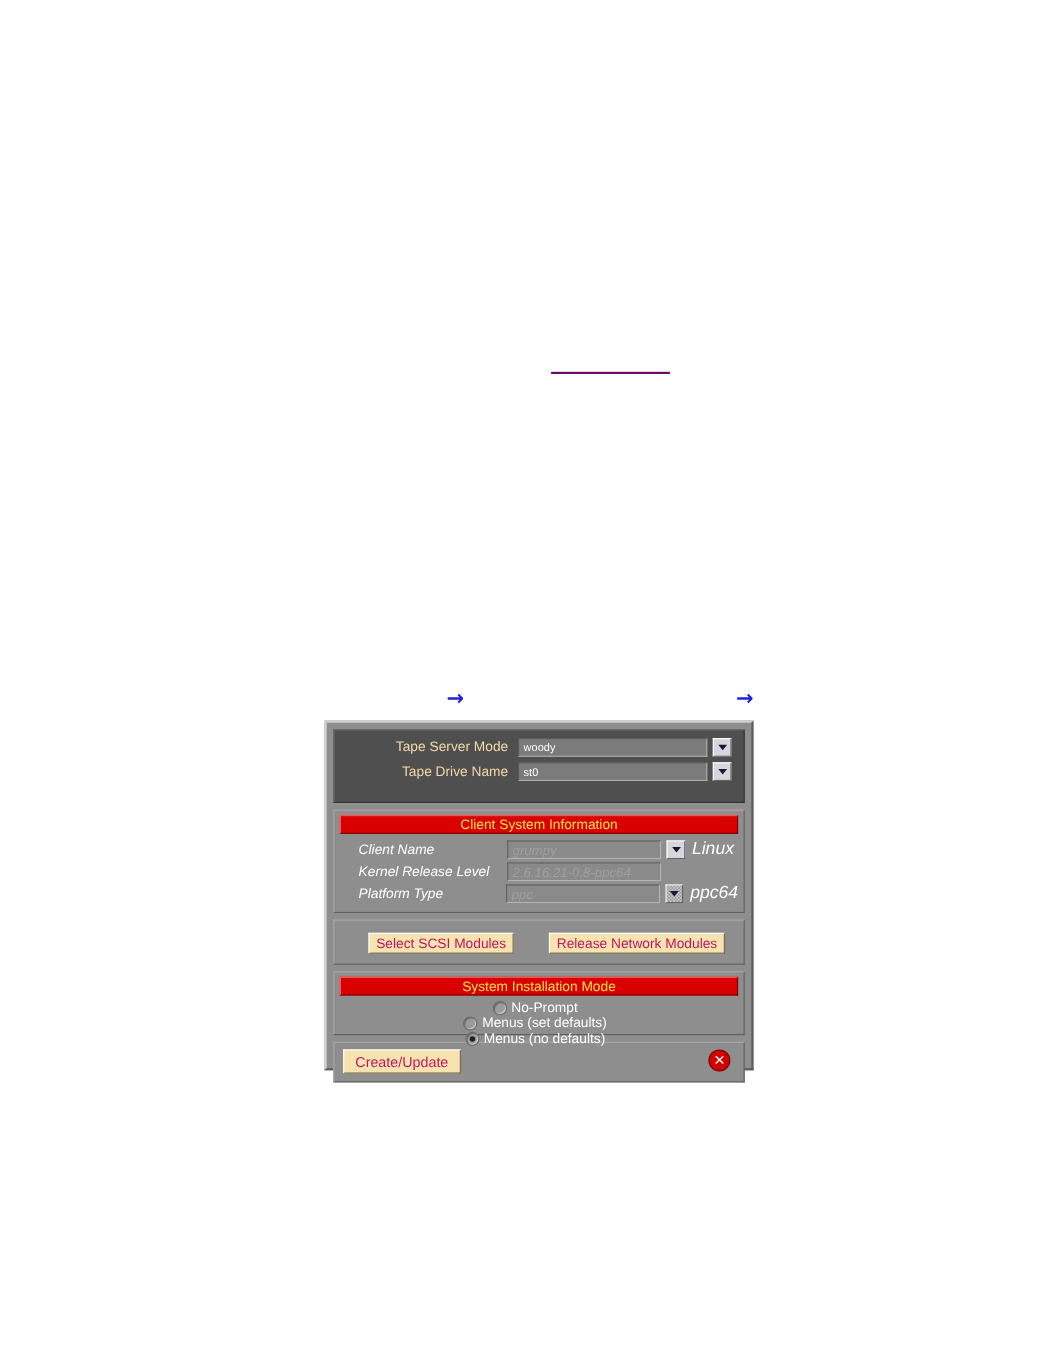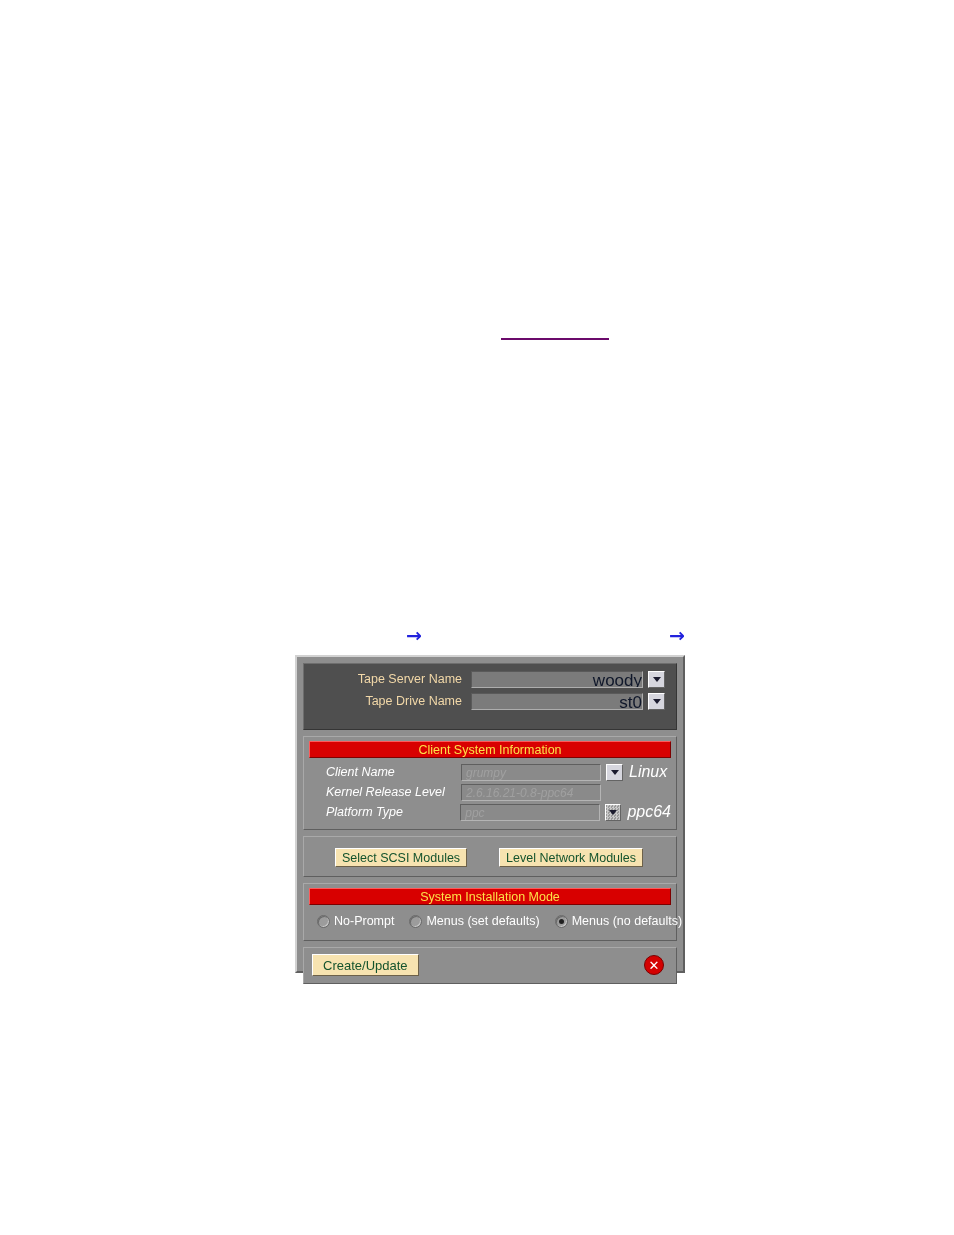--- a/index.html
+++ b/index.html
@@ -77,28 +77,27 @@
     white-space: nowrap;
   }
   .srv-field {
     width: 172px;
     height: 17px;
     background: #7b7b7b;
     border-top: 1px solid #5a5a5a;
     border-left: 1px solid #5a5a5a;
     border-right: 1px solid #adadad;
     border-bottom: 1px solid #adadad;
-    color: #0f172a;
-    font-size: 17px;
+    color: #ffffff;
+    font-size: 10px;
     line-height: 17px;
     padding-left: 4px;
     box-sizing: border-box;
     overflow: hidden;
     white-space: nowrap;
-    text-align: right;
   }
   .dropdown-btn {
     width: 17px;
     height: 17px;
     margin-left: 5px;
     background: #d6d6de;
     border-top: 1px solid #ffffff;
     border-left: 1px solid #ffffff;
     border-right: 1px solid #646464;
     border-bottom: 1px solid #646464;
@@ -184,41 +183,42 @@
 
   
   #module-buttons {
     display: flex;
     align-items: center;
     height: 24px;
     padding: 4px 0 2px 0;
   }
   .tan-button {
     background: #f7e3b0;
-    color: #14532d;
+    color: #be185d;
     font-size: 12.5px;
     height: 19px;
     line-height: 19px;
     padding: 0 6px;
     border-top: 1px solid #ffffff;
     border-left: 1px solid #ffffff;
     border-right: 1px solid #6d6149;
     border-bottom: 1px solid #6d6149;
     box-sizing: border-box;
     white-space: nowrap;
   }
   #btn-scsi-modules { margin-left: 26px; }
   #btn-network-modules { margin-left: 32px; }
 
   
   #install-mode-row {
     display: flex;
     align-items: center;
     height: 24px;
     padding: 4px 0 2px 8px;
+    flex-direction: column;
   }
   .radio-item {
     display: flex;
     align-items: center;
     margin-right: 15px;
     white-space: nowrap;
   }
   .radio-dot {
     width: 13px;
     height: 13px;
@@ -248,21 +248,20 @@
   #action-bar {
     margin-top: 6px;
     background: #8e8e8e;
     border-top: 1px solid #a9a9a9;
     border-left: 1px solid #a9a9a9;
     border-right: 1px solid #5f5f5f;
     border-bottom: 1px solid #5f5f5f;
     padding: 6px 8px 7px 8px;
     box-sizing: border-box;
     display: flex;
-    align-items: center;
     justify-content: space-between;
   }
   #btn-create-update {
     font-size: 13px;
     height: 22px;
     line-height: 22px;
     padding: 0 10px;
   }
   #close-icon {
     width: 20px;
@@ -285,21 +284,21 @@
 
 <div id="doc-link-rule"></div>
 <div class="callout-arrow" id="callout-arrow-left">→</div>
 <div class="callout-arrow" id="callout-arrow-right">→</div>
 
 <div id="app-window">
 
   <div id="server-block">
 
     <div class="srv-row">
-      <div class="srv-label">Tape Server Name</div>
+      <div class="srv-label">Tape Server Mode</div>
       <div class="srv-field">woody</div>
       <div class="dropdown-btn">
         <span class="chev"></span>
       </div>
     </div>
 
     <div class="srv-row">
       <div class="srv-label">Tape Drive Name</div>
       <div class="srv-field">st0</div>
       <div class="dropdown-btn">
@@ -336,21 +335,21 @@
         </div>
         <div class="cl-suffix">ppc64</div>
       </div>
 
     </div>
   </div>
 
   <div class="group-box">
     <div id="module-buttons">
       <div class="tan-button" id="btn-scsi-modules">Select SCSI Modules</div>
-      <div class="tan-button" id="btn-network-modules">Level Network Modules</div>
+      <div class="tan-button" id="btn-network-modules">Release Network Modules</div>
     </div>
   </div>
 
   <div class="group-box">
     <div class="group-title">System Installation Mode</div>
     <div id="install-mode-row">
 
       <div class="radio-item">
         <span class="radio-dot"></span>
         <span class="radio-label">No-Prompt</span>

